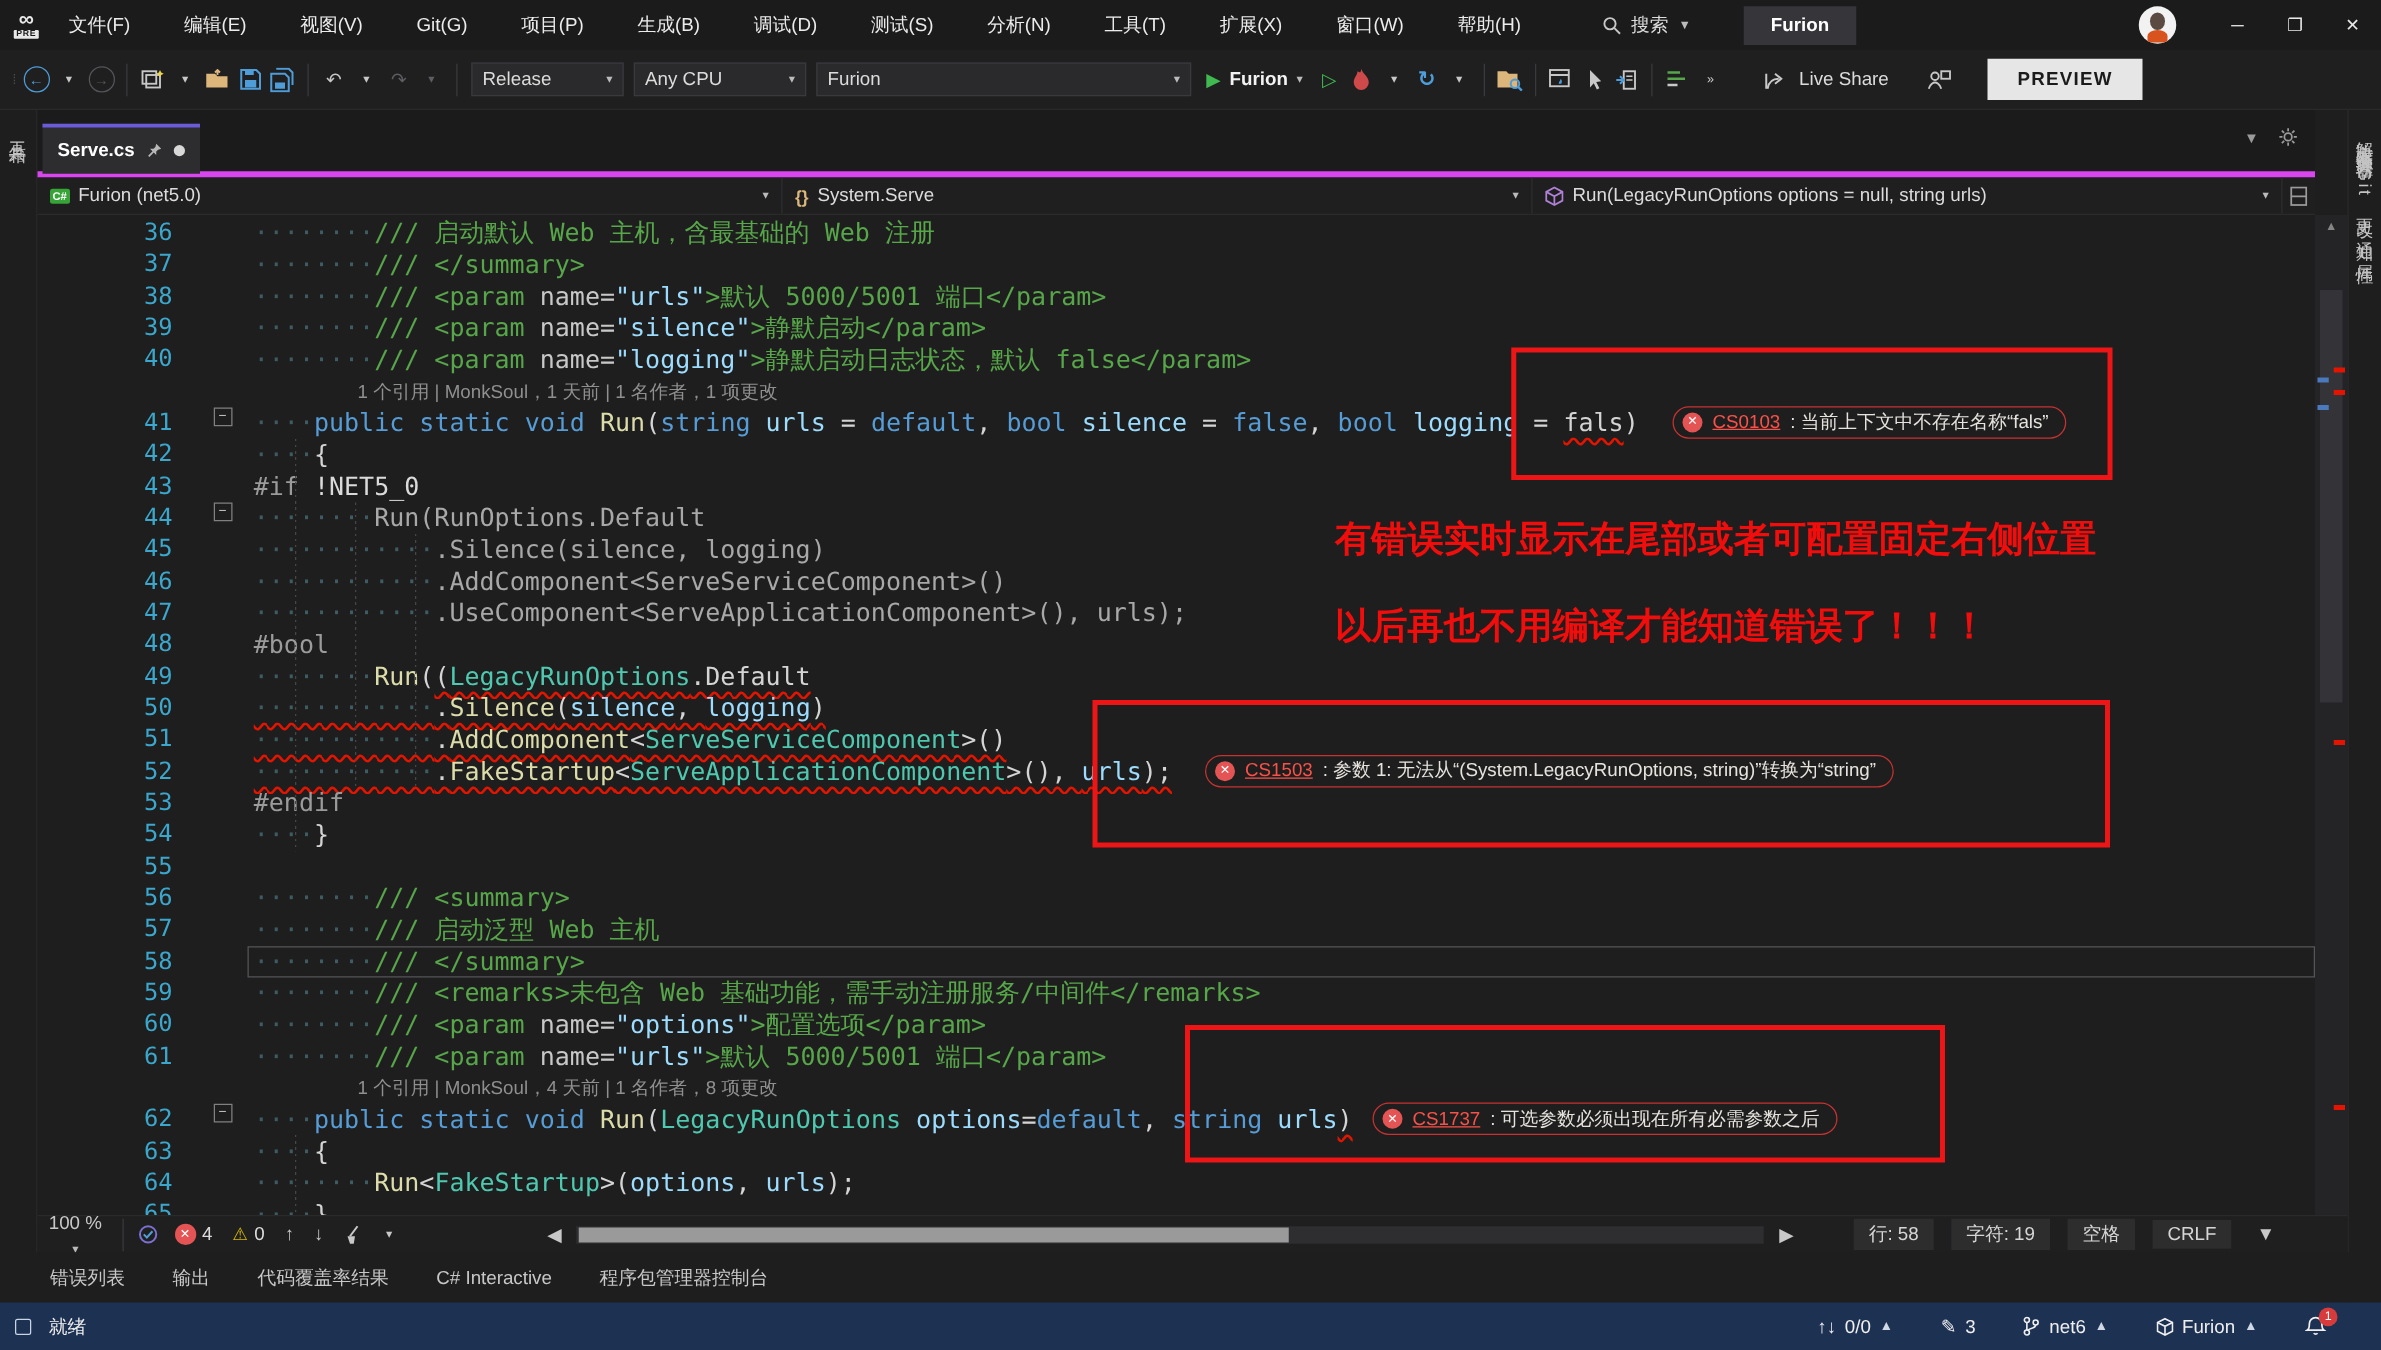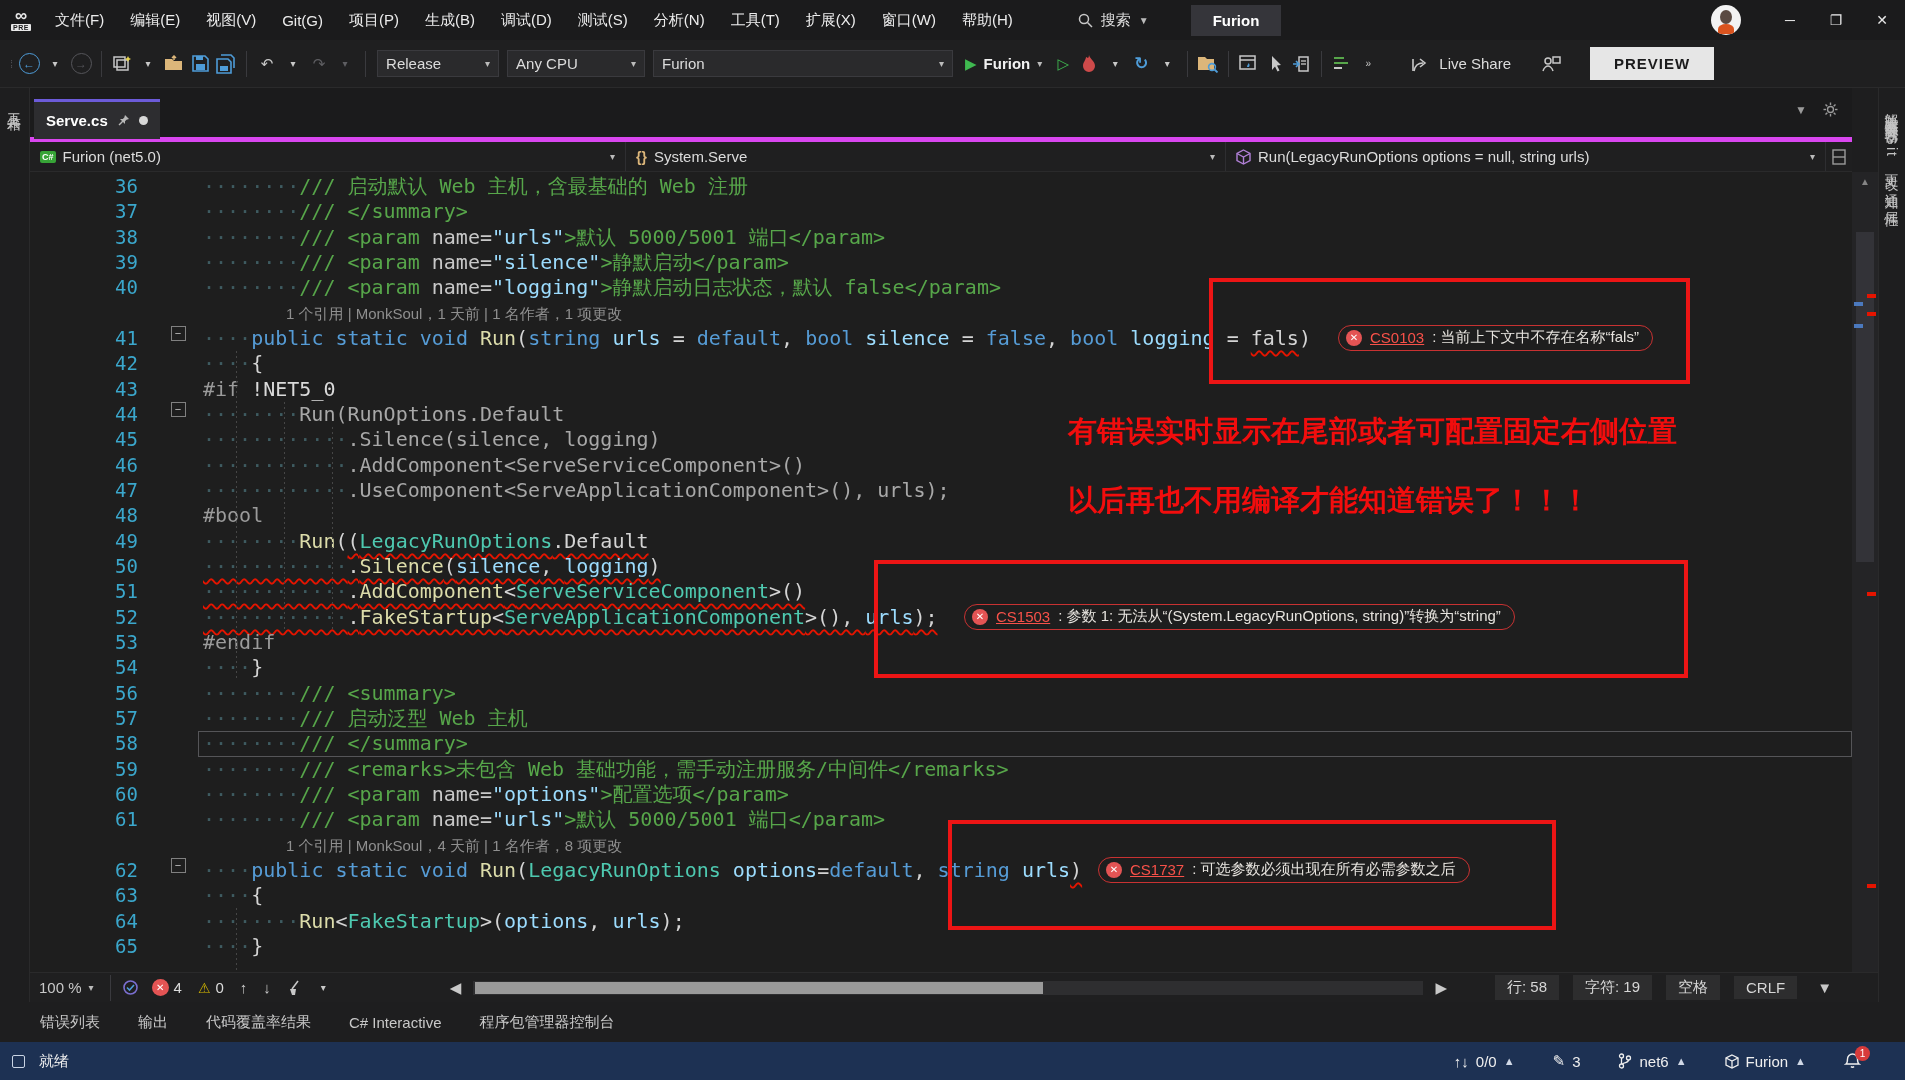--- a/index.html
+++ b/index.html
@@ -5,21 +5,21 @@
   * { margin:0; padding:0; box-sizing:border-box; }
   html,body { width:1905px; height:1080px; overflow:hidden; background:#141415; }
   body { font-family:"Liberation Sans","DejaVu Sans",sans-serif; font-size:15px; color:#DCDCDC; }
   #app { position:relative; width:1905px; height:1080px; background:#1E1E1F; }
 
   
   .titlebar { position:absolute; left:0; top:0; width:1905px; height:40px; background:#1B1B1C; display:flex; align-items:center; }
   .vslogo { width:42px; display:flex; flex-direction:column; align-items:center; justify-content:center; gap:1px; }
   .vslogo .inf { color:#E8E8E8; font-size:17px; font-weight:bold; line-height:14px; }
   .vslogo .pre { font-size:7px; color:#1B1B1C; background:#E8E8E8; border-radius:1px; padding:0 2px; font-weight:bold; letter-spacing:.5px; }
-  .menubar { display:flex; align-items:center; height:100%; }
+  .menubar { display:flex; align-items:center; height:100%;gap:17px; }
   .menu-item { padding:0 13px; height:100%; display:flex; align-items:center; color:#ECECEC; cursor:default; }
   .tb-search { display:flex; align-items:center; gap:8px; margin-left:52px; color:#DCDCDC; }
   .tb-search .chev, .chev { color:#BBBBBB; font-size:10px; }
   .tb-context { margin-left:42px; background:#35353A; color:#FFFFFF; font-weight:bold; padding:7px 22px; }
   .tb-right { margin-left:auto; display:flex; align-items:center; }
   .avatar { width:30px; height:30px; border-radius:50%; background:#F2F2F2; position:relative; overflow:hidden; margin-right:26px; }
   .avatar .head { position:absolute; left:9px; top:5px; width:12px; height:14px; border-radius:50%; background:#5A4A42; }
   .avatar .scarf { position:absolute; left:7px; top:19px; width:16px; height:10px; border-radius:50% 50% 0 0; background:#D9531E; }
   .winbtn { width:46px; height:40px; display:flex; align-items:center; justify-content:center; color:#E8E8E8; font-size:14px; }
 
@@ -85,21 +85,21 @@
   
   .vscroll { position:absolute; left:1852px; top:172px; width:26px; height:800px; background:#242426; }
   .vscroll .arr { display:block; text-align:center; color:#858585; font-size:10px; padding-top:4px; }
   .vthumb { position:absolute; left:4px; top:60px; width:18px; height:330px; background:#333338; }
   .mark { position:absolute; height:4px; width:9px; }
   .mark.red { background:#E51400; right:2px; }
   .mark.teal { background:#4B79BE; left:2px; }
 
   
   .hrow { position:absolute; left:30px; top:972px; width:1848px; height:30px; background:#1F1F20; border-top:1px solid #2A2A2B; display:flex; align-items:center; color:#C8C8C8; }
-  .hrow .zoom { display:flex; gap:7px; align-items:center; padding:0 9px; }
+  .hrow .zoom { display:flex; gap:7px; align-items:center; padding:0 9px;flex-direction:column; }
   .errc { width:17px; height:17px; border-radius:50%; background:#E45454; color:#fff; font-size:10px; font-weight:bold; display:flex; align-items:center; justify-content:center; }
   .warn { color:#D7BA00; font-size:14px; }
   .cnt { margin-left:5px; color:#DCDCDC; }
   .hbtn { padding:0 8px; color:#C8C8C8; }
   .htrack { position:relative; height:14px; background:#2E2E30; flex:1; margin:0 4px; max-width:950px; }
   .hthumb { position:absolute; left:2px; top:1px; height:12px; width:568px; background:#9A9A9A; }
   .cell { background:#2D2D2E; padding:3px 12px; margin-left:14px; color:#D6D6D6; }
 
   
   .paneltabs { position:absolute; left:30px; top:1002px; width:1848px; height:40px; background:#1E1E1F; display:flex; align-items:center; gap:38px; padding-left:10px; }
@@ -487,20 +487,26 @@
           <span class="fold"></span>
           <div class="code"><span class="pp">#endif</span></div>
         </div>
         <div class="row">
           <span class="ln">54</span>
           <span class="trk"></span>
           <span class="fold"></span>
           <div class="code"><span class="ws">····</span><span class="pl">}</span></div>
         </div>
         <div class="row">
+          <span class="ln">55</span>
+          <span class="trk"></span>
+          <span class="fold"></span>
+          <div class="code"></div>
+        </div>
+        <div class="row">
           <span class="ln">56</span>
           <span class="trk"></span>
           <span class="fold"></span>
           <div class="code"><span class="ws">········</span><span class="cm">/// &lt;summary&gt;</span></div>
         </div>
         <div class="row">
           <span class="ln">57</span>
           <span class="trk"></span>
           <span class="fold"></span>
           <div class="code"><span class="ws">········</span><span class="cm">/// 启动泛型 Web 主机</span></div>

